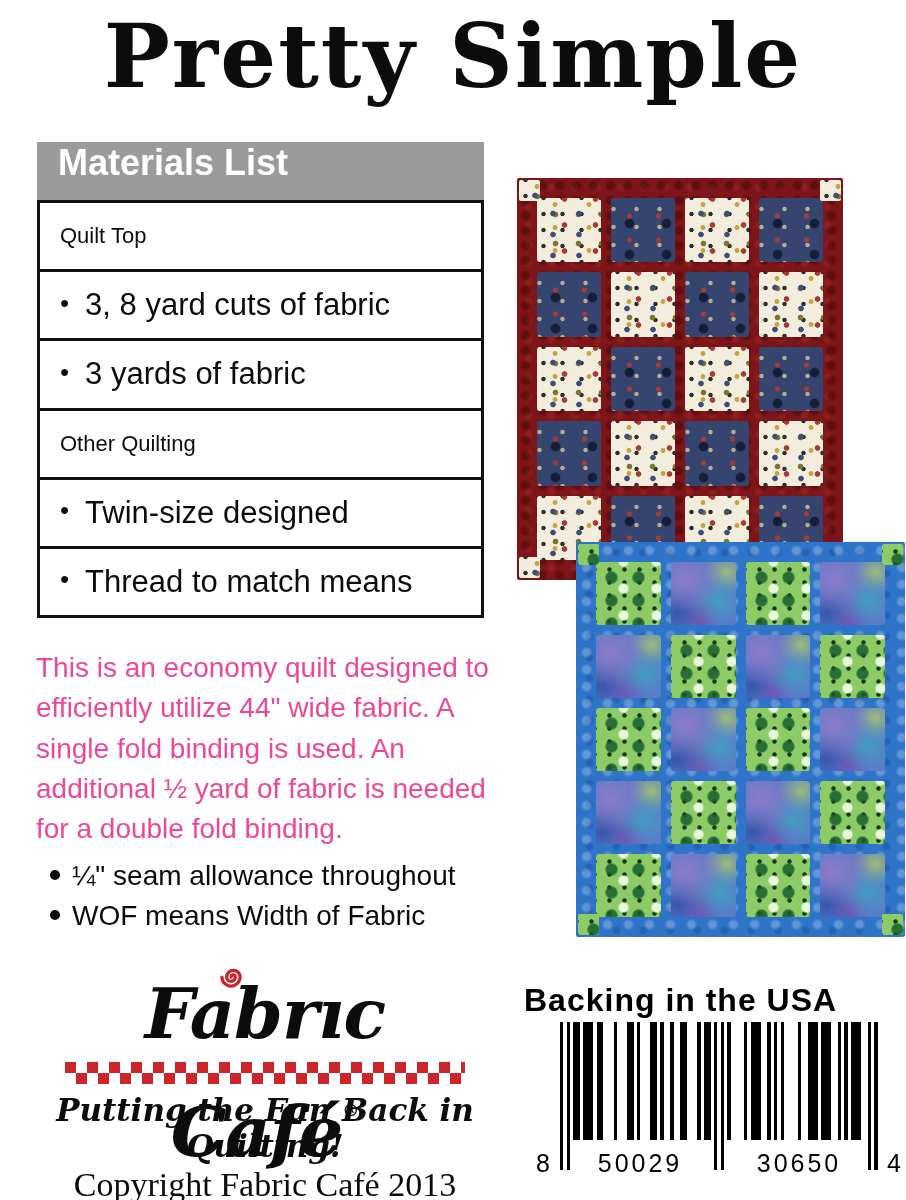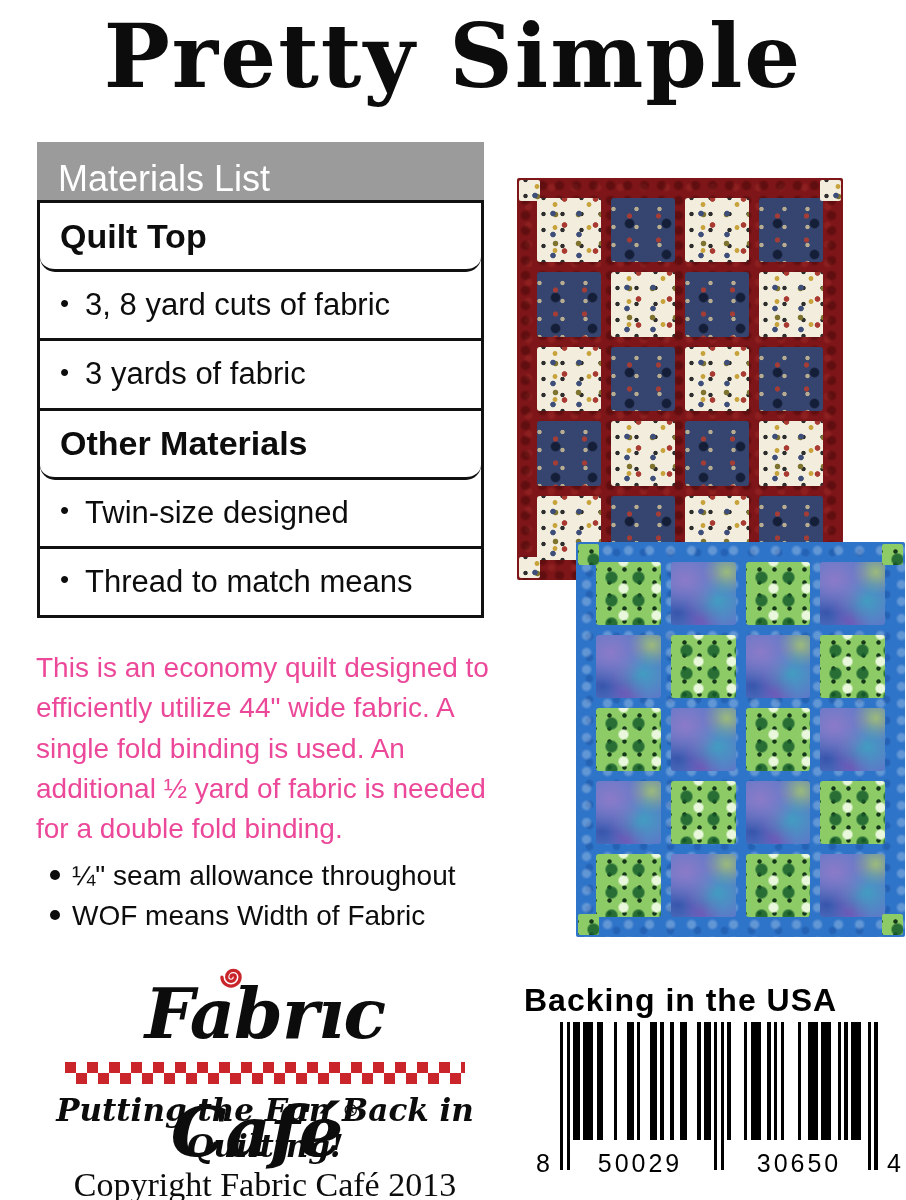--- a/index.html
+++ b/index.html
@@ -6,28 +6,28 @@
   .page{position:relative;width:906px;height:1200px;background:#ffffff;overflow:hidden;
         font-family:"Liberation Sans",sans-serif;}
 
   
   .title{position:absolute;left:0;top:8px;width:906px;text-align:center;
          font-family:"DejaVu Serif",serif;font-weight:bold;font-size:88px;line-height:1.1;
          color:#0c0c0c;letter-spacing:2px;}
 
   
   .mat-header{position:absolute;left:37px;top:142px;width:447px;height:58px;background:#9b9b9b;
-              box-sizing:border-box;display:flex;align-items:flex-end;padding-left:21px;
-              color:#ffffff;font-weight:normal;font-size:36px;}
+              box-sizing:border-box;display:flex;align-items:flex-start;padding-left:21px;
+              color:#ffffff;font-weight:bold;font-size:36px;}
   .mat-body{position:absolute;left:37px;top:200px;width:447px;height:418px;box-sizing:border-box;
             border:3px solid #111;display:flex;flex-direction:column;background:#fff;}
   .mat-row{flex:1;display:flex;align-items:center;box-sizing:border-box;
            border-bottom:3px solid #111;padding-left:20px;color:#0d0d0d;}
   .mat-row:last-child{border-bottom:none;}
-  .mat-row.section{font-weight:bold;font-size:34px;border-radius:15px;}
+  .mat-row.section{font-weight:normal;font-size:22px;}
   .mat-row.item{font-size:31px;}
   .mat-row .bullet{font-size:26px;margin-right:16px;position:relative;top:-2px;}
 
   
   .description{position:absolute;left:36px;top:648px;width:470px;font-size:28px;line-height:1.44;
                color:#ec4899;}
   .notes{position:absolute;left:42px;top:856px;width:470px;margin:0;padding:0;list-style:none;}
   .notes li{position:relative;padding-left:30px;font-size:28px;line-height:1.42;color:#0d0d0d;}
   .notes li::before{content:"";position:absolute;left:8px;top:14px;width:10px;height:10px;
                     border-radius:50%;background:#0d0d0d;}
@@ -126,21 +126,21 @@
       </div>
       <div class="mat-row item">
         <span class="bullet">•</span>
         <span>3, 8 yard cuts of fabric</span>
       </div>
       <div class="mat-row item">
         <span class="bullet">•</span>
         <span>3 yards of fabric</span>
       </div>
       <div class="mat-row section">
-        <span>Other Materials</span>
+        <span>Other Quilting</span>
       </div>
       <div class="mat-row item">
         <span class="bullet">•</span>
         <span>Twin-size designed</span>
       </div>
       <div class="mat-row item">
         <span class="bullet">•</span>
         <span>Thread to match means</span>
       </div>
     </div>

